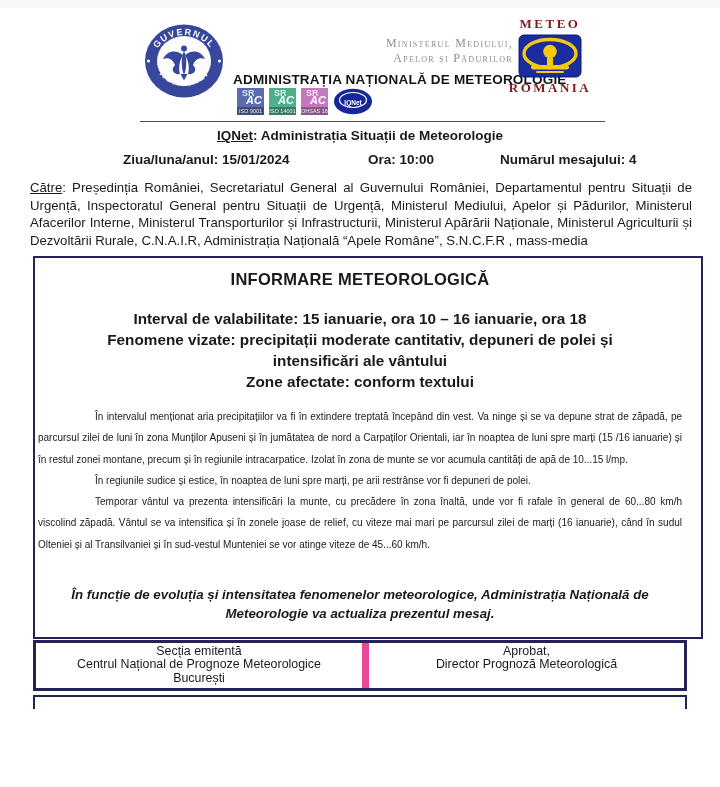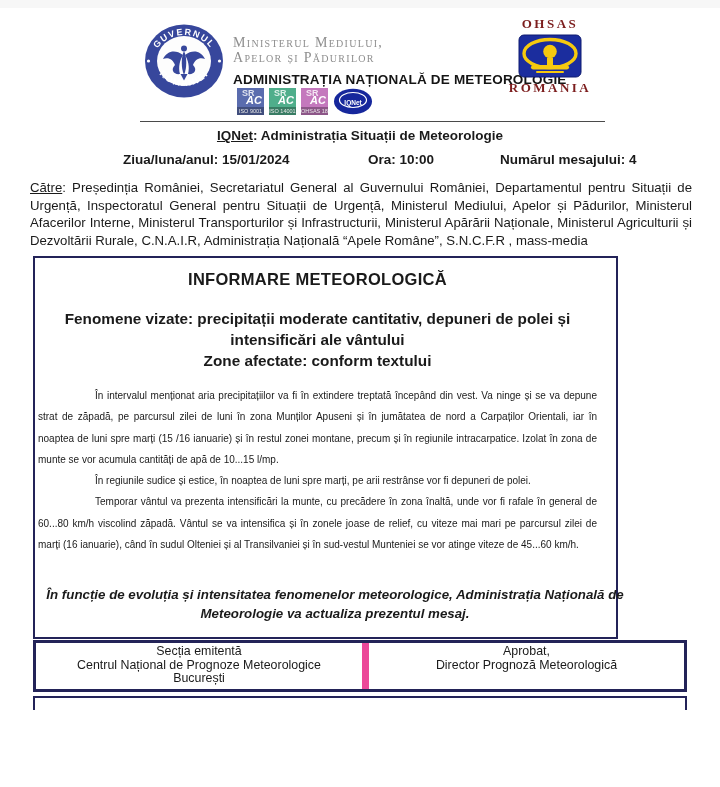--- a/index.html
+++ b/index.html
@@ -10,21 +10,21 @@
     font-family:"Liberation Sans", sans-serif;
   }
   .top-strip { height:8px; background:#f7f7f7; }
 
   
   .header { position:relative; height:114px; }
   .seal { position:absolute; left:142px; top:14px; }
   .ministry { position:absolute; left:233px; top:28px; width:280px; }
   .ministry-line {
     font-family:"Liberation Serif", serif; font-variant:small-caps;
-    font-size:14px; line-height:14.5px; color:#8e8e8e; letter-spacing:1.3px;
+    font-size:12px; line-height:14.5px; color:#8e8e8e; letter-spacing:1.3px;text-align:right;
   }
   .admin-name {
     margin-top:7px; font-size:13.5px; font-weight:bold; color:#151515;
     letter-spacing:0.2px; white-space:nowrap;
   }
   .badges { position:absolute; left:237px; top:80px; display:flex; gap:5px; align-items:center; }
   .badge { width:27px; height:27px; position:relative; color:#fff; overflow:hidden; }
   .badge-blue { background:#5a6cae; }
   .badge-green { background:#4fae8b; }
   .badge-pink { background:#c478bd; }
@@ -51,21 +51,21 @@
   .meta-date { position:absolute; left:123px; }
   .meta-time { position:absolute; left:368px; }
   .meta-num  { position:absolute; left:500px;text-align:center; }
   .recipients {
     margin:7px 28px 0 30px; font-size:13.2px; line-height:17.5px; text-align:justify;
   }
   .recipients .u { text-decoration:underline; }
 
   
   .main-box {
-    margin:7px 31px 0 33px; width:585px; border:2px solid #232358;
+    margin:7px 31px 0 33px; width:670px; border:2px solid #232358;
     padding:12px 16px 14px 0; background:#fff;
   }
   .doc-title { text-align:center; font-size:16.5px; font-weight:bold; letter-spacing:0.3px; }
   .validity-block {
     margin-top:19px; padding:0 28px; text-align:center;
     font-weight:bold; font-size:15.3px; line-height:21px;
   }
   .body-paras { margin-top:14px; padding:0 3px; }
   .body-paras p {
     font-size:10px; line-height:21.3px; text-align:justify; text-indent:57px;
@@ -145,21 +145,21 @@
         <span class="strip">OHSAS 18001</span>
       </div>
       <svg width="40" height="27" viewBox="0 0 40 27">
         <ellipse cx="20" cy="13.5" rx="19" ry="12.8" fill="#16279c"></ellipse>
         <ellipse cx="20" cy="12" rx="13.5" ry="7.5" fill="none" stroke="#ffffff" stroke-width="1.2"></ellipse>
         <text x="20" y="16.5" text-anchor="middle" font-family="Liberation Sans, sans-serif" font-size="6.5" font-weight="bold" fill="#ffffff">IQNet</text>
       </svg>
     </div>
 
     <div class="meteo">
-      <div class="meteo-word">OHSAS</div>
+      <div class="meteo-word">METEO</div>
       <svg class="meteo-logo" width="64" height="44" viewBox="0 0 64 44">
         <rect x="1" y="1" width="62" height="42" rx="5" fill="#1b2d9e" stroke="#0e1b70"></rect>
         <ellipse cx="32" cy="19.5" rx="26" ry="14" fill="none" stroke="#f6c90e" stroke-width="3.4"></ellipse>
         <circle cx="32" cy="17.5" r="6.8" fill="#f6c90e"></circle>
         <rect x="29" y="24" width="6" height="7" fill="#f6c90e"></rect>
         <rect x="13" y="31" width="38" height="4.6" rx="2.3" fill="#f6c90e"></rect>
         <rect x="18" y="37" width="28" height="2" rx="1" fill="#f6c90e"></rect>
       </svg>
       <div class="meteo-word">ROMANIA</div>
     </div>
@@ -178,20 +178,21 @@
   </div>
 
   <div class="recipients">
     <span class="u">Către</span><span>: Președinția României, Secretariatul General al Guvernului României, Departamentul pentru Situații de Urgență, Inspectoratul General pentru Situații de Urgență, Ministerul Mediului, Apelor și Pădurilor, Ministerul Afacerilor Interne, Ministerul Transporturilor și Infrastructurii, Ministerul Apărării Naționale, Ministerul Agriculturii și Dezvoltării Rurale, C.N.A.I.R, Administrația Națională “Apele Române”, S.N.C.F.R , mass-media</span>
   </div>
 
   <div class="main-box">
     <div class="doc-title">INFORMARE METEOROLOGICĂ</div>
 
     <div class="validity-block">
+      <div>Interval de valabilitate: 15 ianuarie, ora 10 – 16 ianuarie, ora 18</div>
       <div>Fenomene vizate: precipitații moderate cantitativ, depuneri de polei și intensificări ale vântului</div>
       <div>Zone afectate: conform textului</div>
     </div>
 
     <div class="body-paras">
       <p>În intervalul menționat aria precipitațiilor va fi în extindere treptată începând din vest. Va ninge și se va depune strat de zăpadă, pe parcursul zilei de luni în zona Munților Apuseni și în jumătatea de nord a Carpaților Orientali, iar în noaptea de luni spre marți (15 /16 ianuarie) și în restul zonei montane, precum și în regiunile intracarpatice. Izolat în zona de munte se vor acumula cantități de apă de 10...15 l/mp.</p>
       <p>În regiunile sudice și estice, în noaptea de luni spre marți, pe arii restrânse vor fi depuneri de polei.</p>
       <p>Temporar vântul va prezenta intensificări la munte, cu precădere în zona înaltă, unde vor fi rafale în general de 60...80 km/h viscolind zăpadă. Vântul se va intensifica și în zonele joase de relief, cu viteze mai mari pe parcursul zilei de marți (16 ianuarie), când în sudul Olteniei și al Transilvaniei și în sud-vestul Munteniei se vor atinge viteze de 45...60 km/h.</p>
     </div>
 

